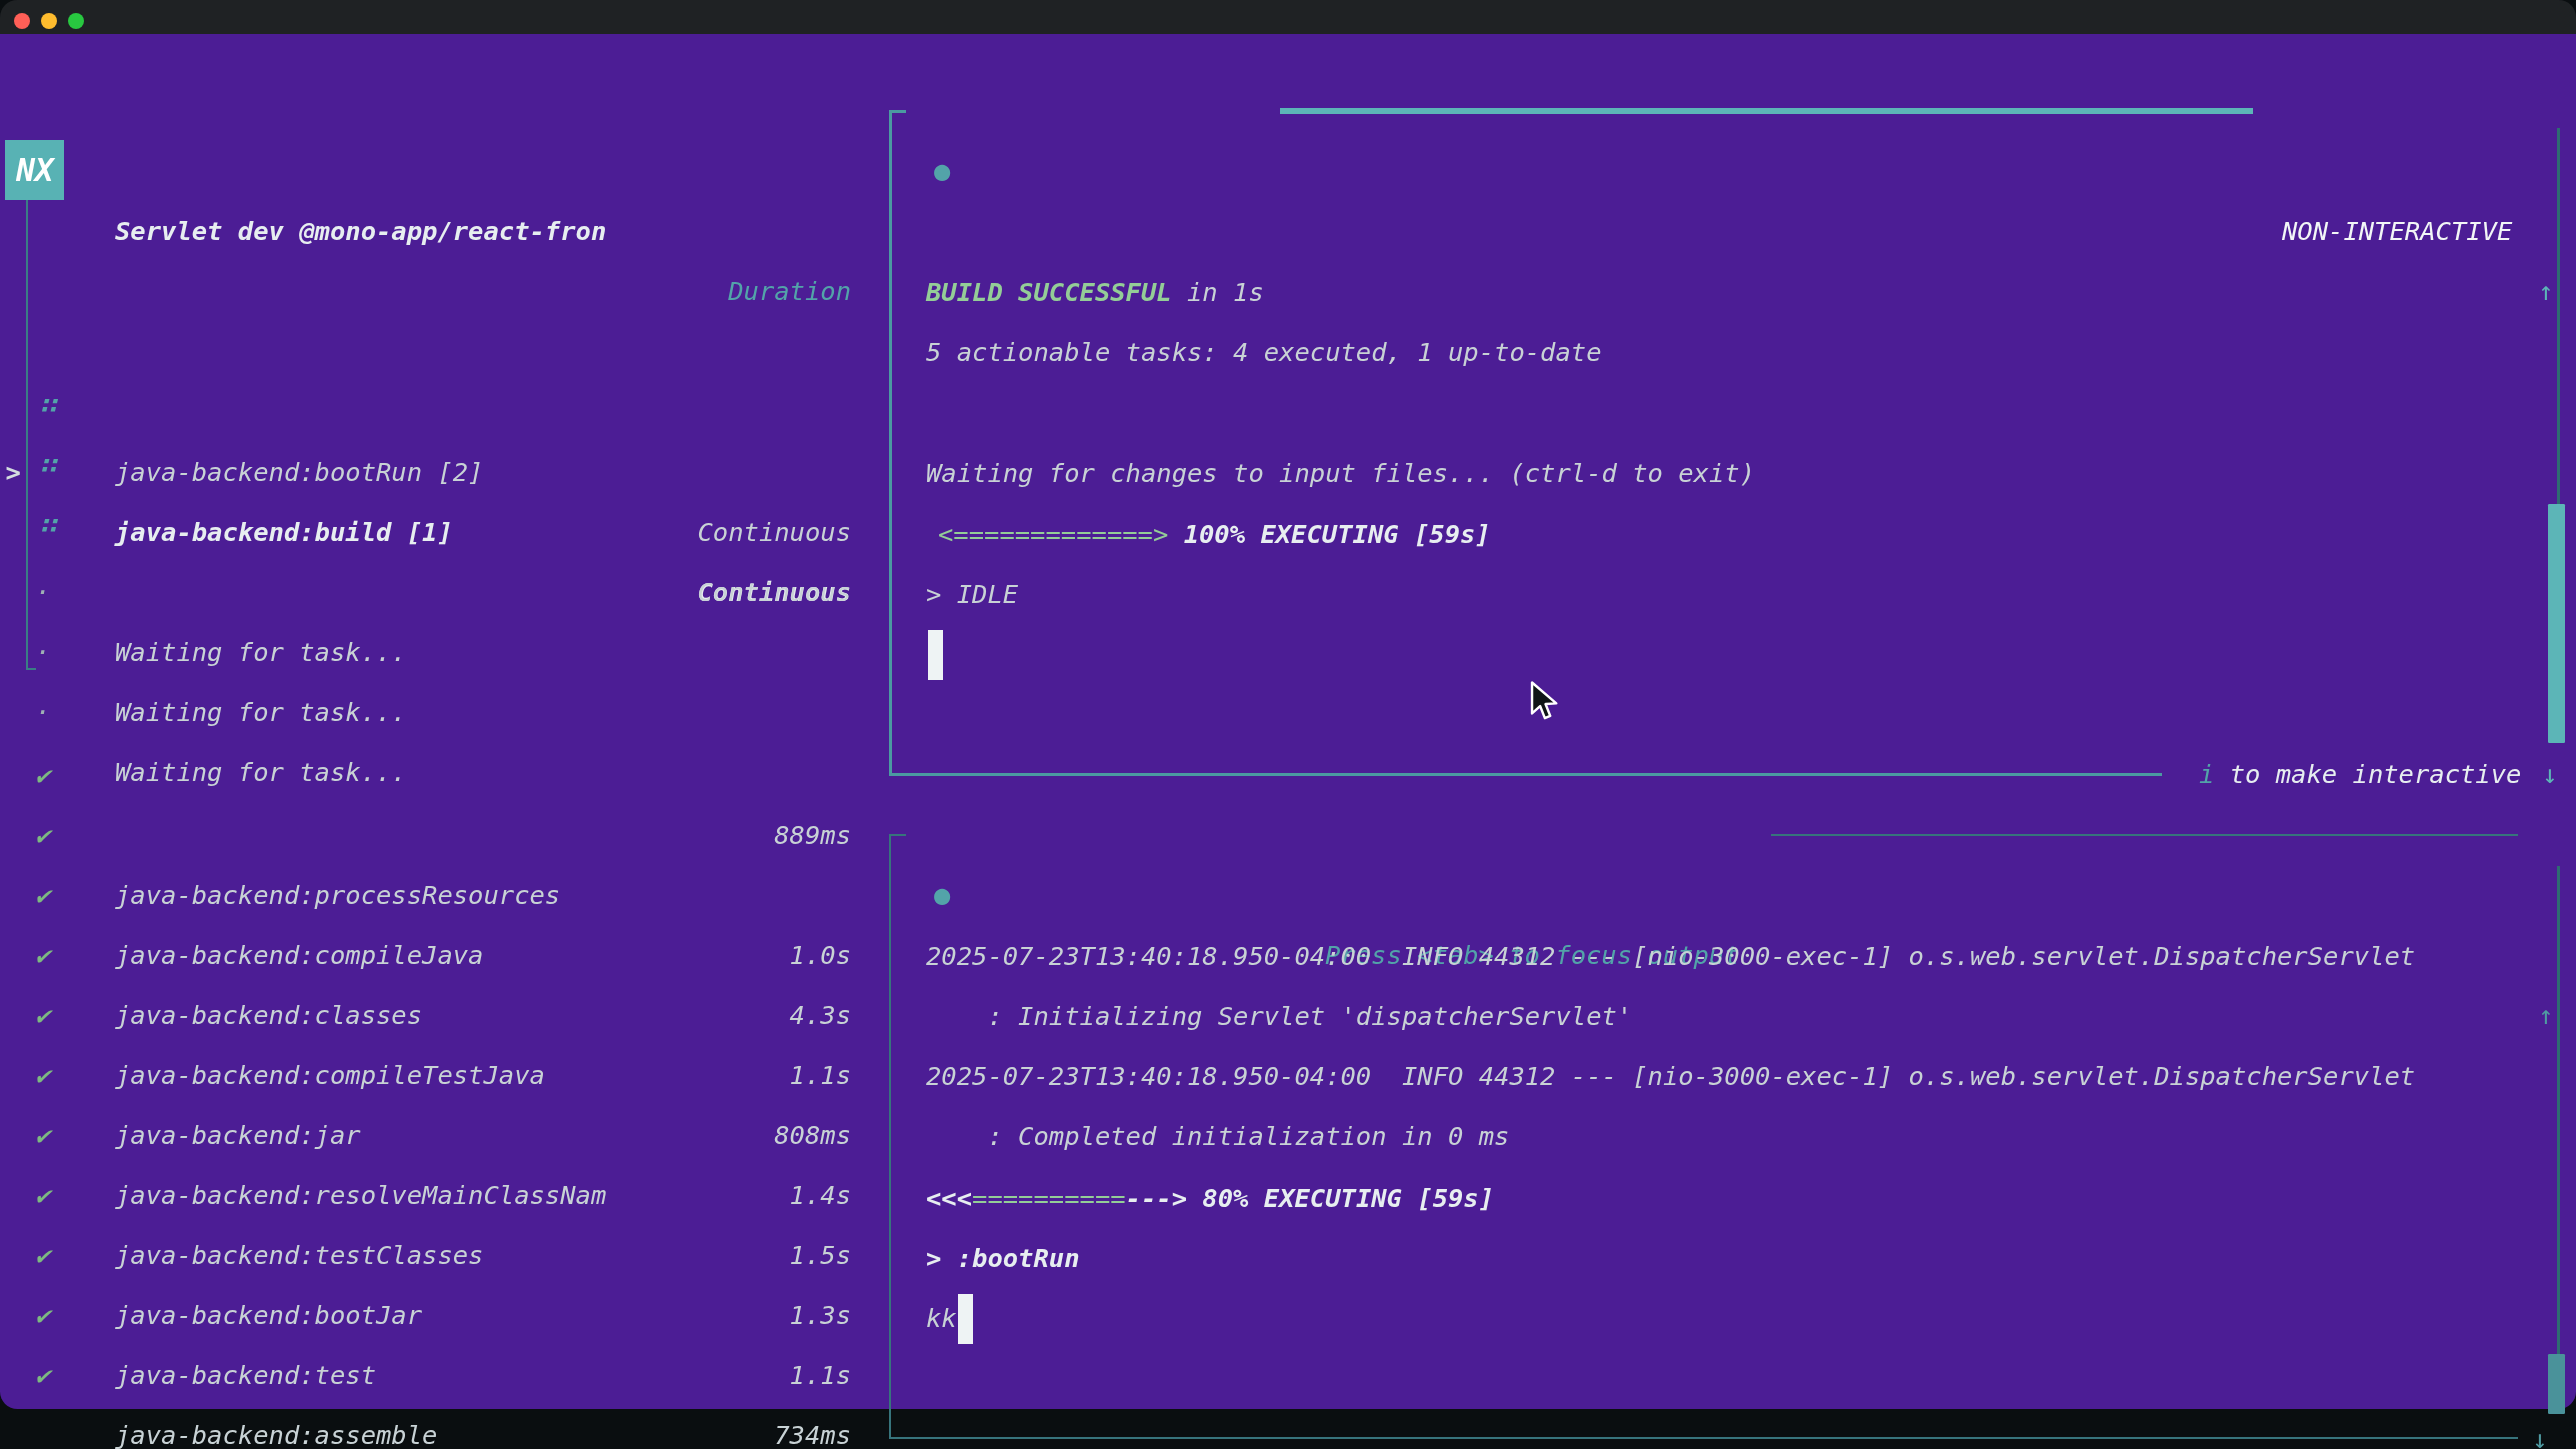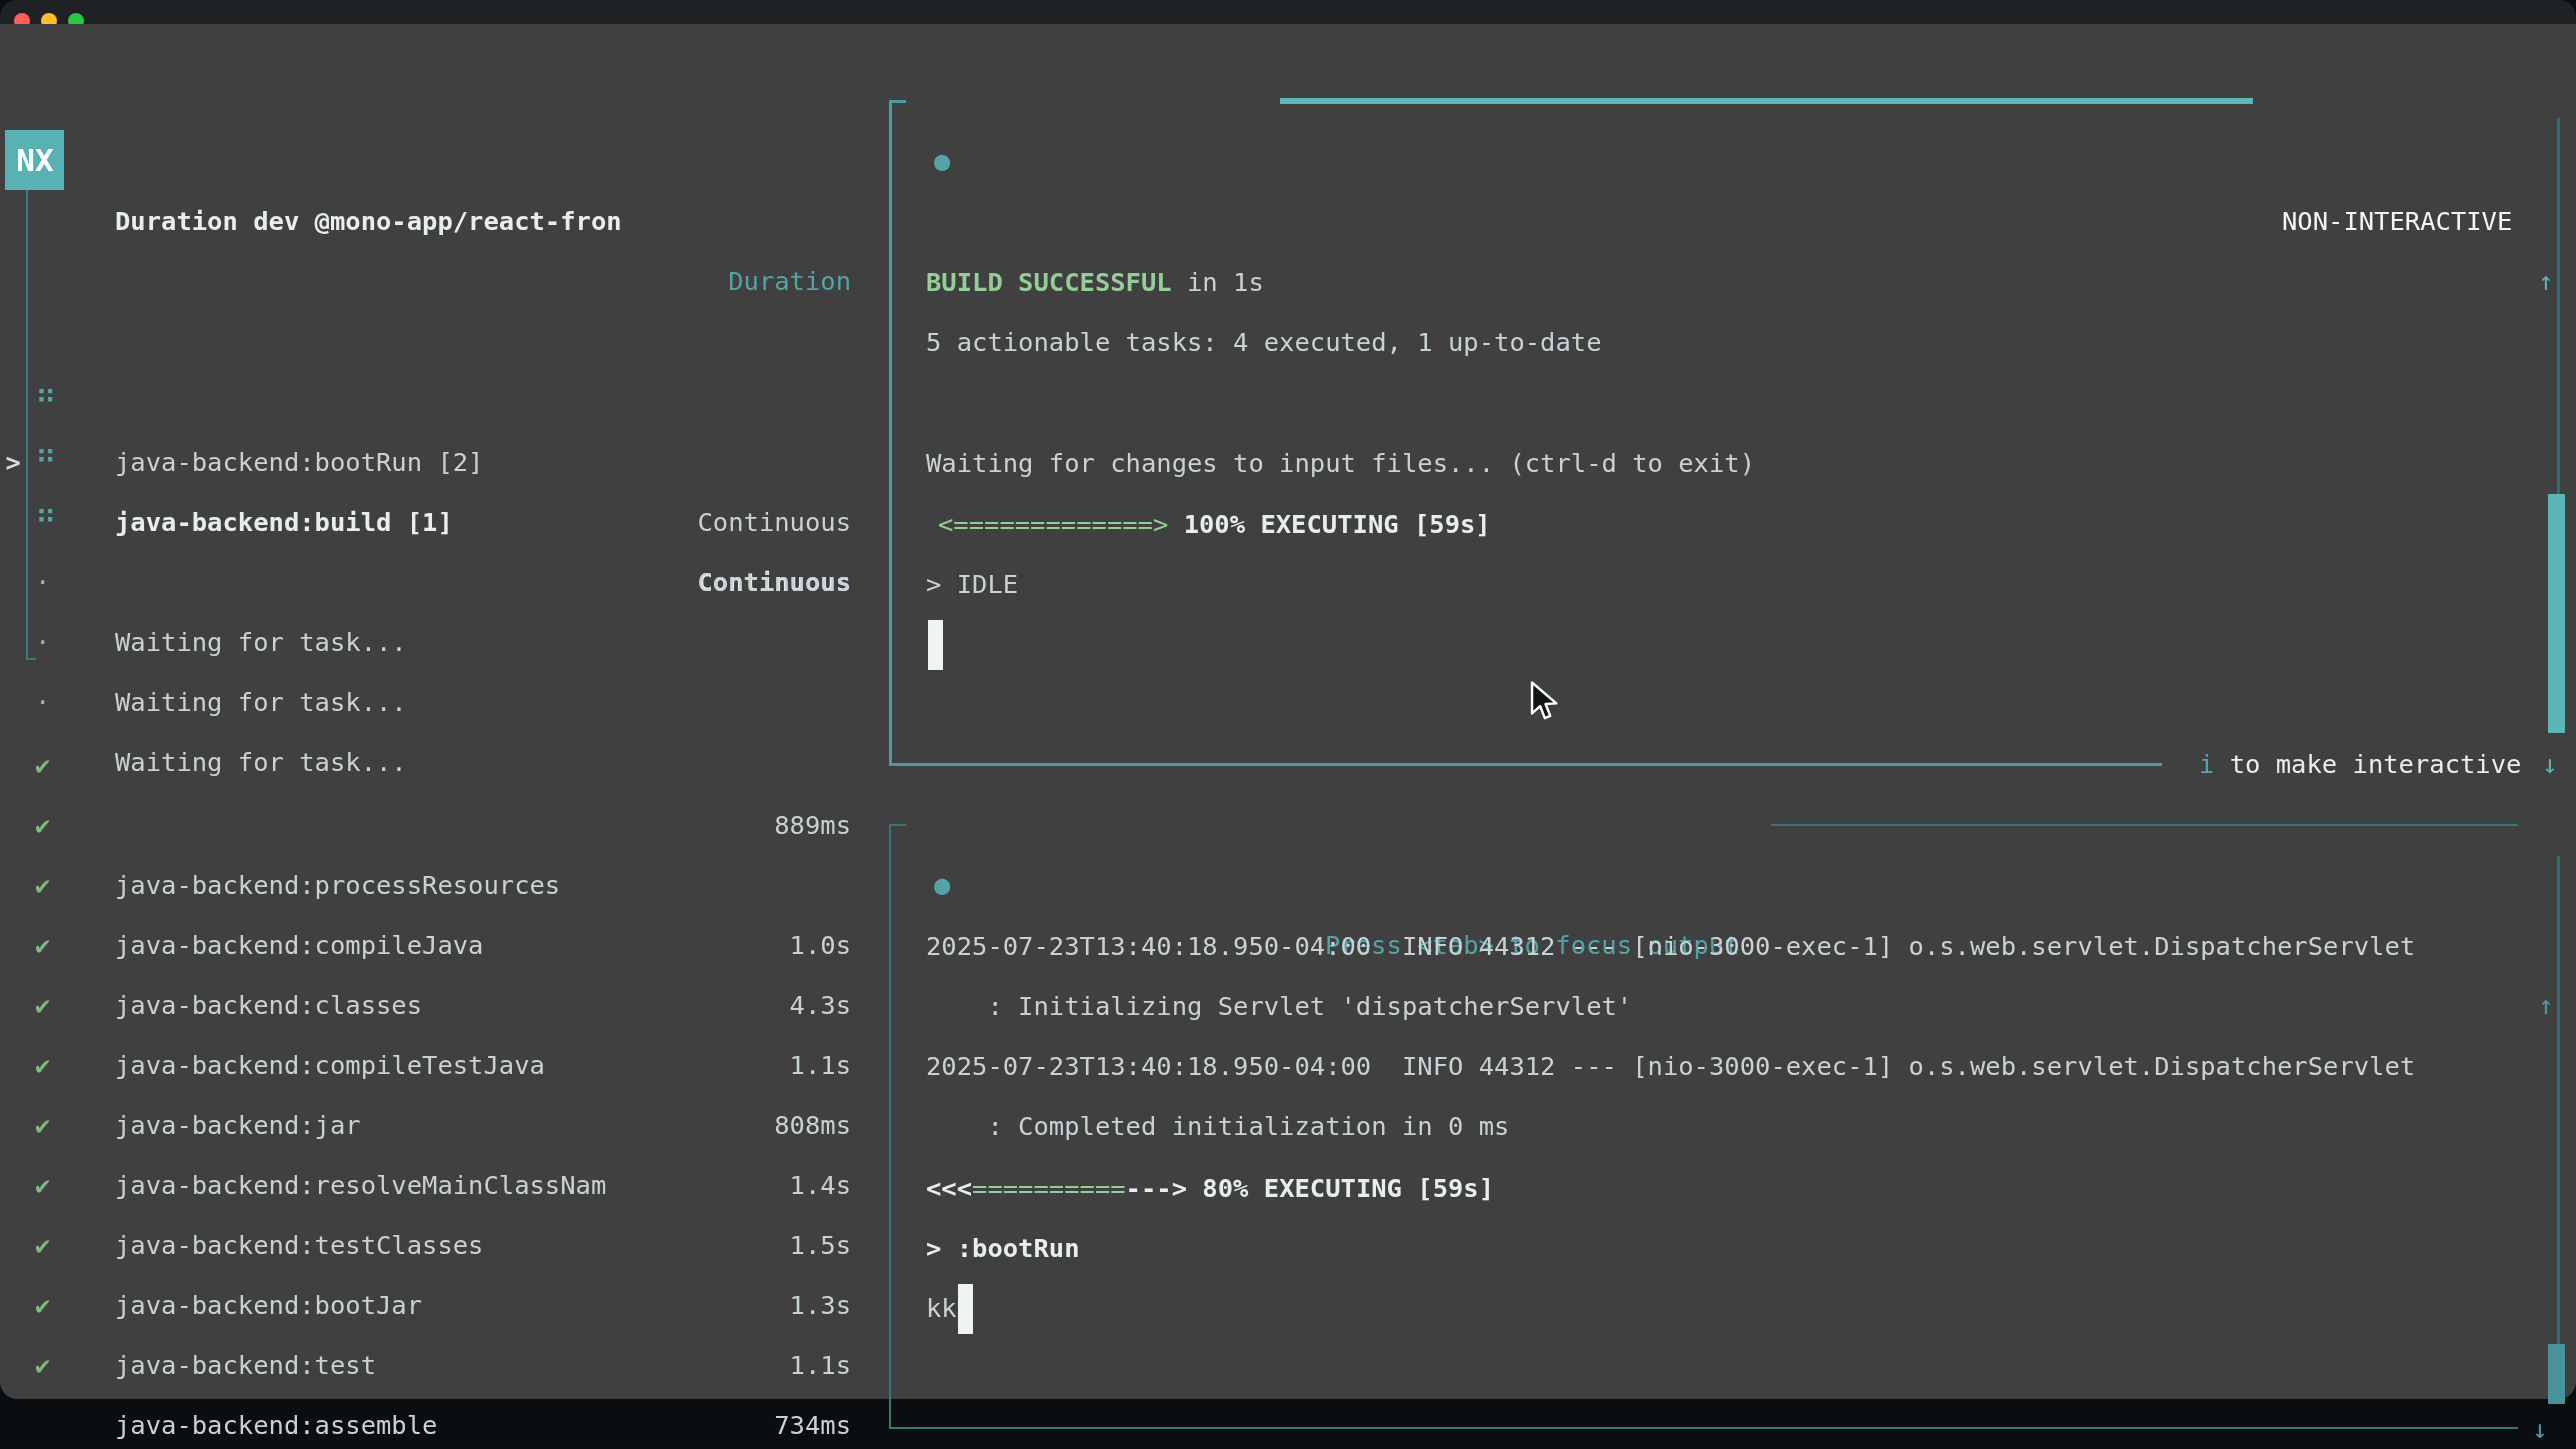--- a/index.html
+++ b/index.html
@@ -4,22 +4,22 @@
 <style>
   * { margin:0; padding:0; box-sizing:border-box; }
   html,body { background:#0a0e10; }
   body { font-family:"DejaVu Sans Mono", monospace; }
   #screen { position:relative; width:2576px; height:1449px; overflow:hidden; background:#0a0e10; }
 
   
   #titlebar { position:absolute; left:0; top:0; width:2576px; height:42px;
     background:#1f2224; border-radius:17.4px 17.4px 0 0; }
   .light { position:absolute; top:12.7px; width:16px; height:16px; border-radius:50%; }
-  #win-body { position:absolute; left:0; top:24px; width:2576px; height:1375px;
-    background:#404040; border-radius:0 0 17.4px 17.4px; }
+  #win-body { position:absolute; left:0; top:34px; width:2576px; height:1375px;
+    background:#4c1d95; border-radius:0 0 17.4px 17.4px;font-style:italic; }
   .row  { position:absolute; height:60px; line-height:60px; font-size:25.5px;
           color:#c8d2d5; white-space:pre; }
   .b    { font-weight:bold; }
   .teal   { color:#53a3a9; }
   .green  { color:#94cd97; }
   .bright { color:#e7eef0; }
 
   
   #nx-logo { position:absolute; left:5.4px; top:106px; width:59px; height:60px;
     background:#58b2b4; color:#ffffff; font-size:31px; font-weight:bold;
@@ -90,21 +90,21 @@
     <div class="light" style="left:41px;  background:#febc2e;"></div>
     <div class="light" style="left:68px; background:#28c840;"></div>
   </div>
 
   <div id="win-body">
 
     <div>
       <div id="nx-logo">NX</div>
 
       <div class="row" id="sb-header">
-        <span class="ttl">Duration dev @mono-app/react-fron</span>
+        <span class="ttl">Servlet dev @mono-app/react-fron</span>
         <span class="dur-h">Duration</span>
       </div>
 
       <div id="group-bracket-v"></div>
       <div id="group-bracket-h"></div>
 
       <div class="tlist" id="running-list">
 
           <div class="trow spin">
             

